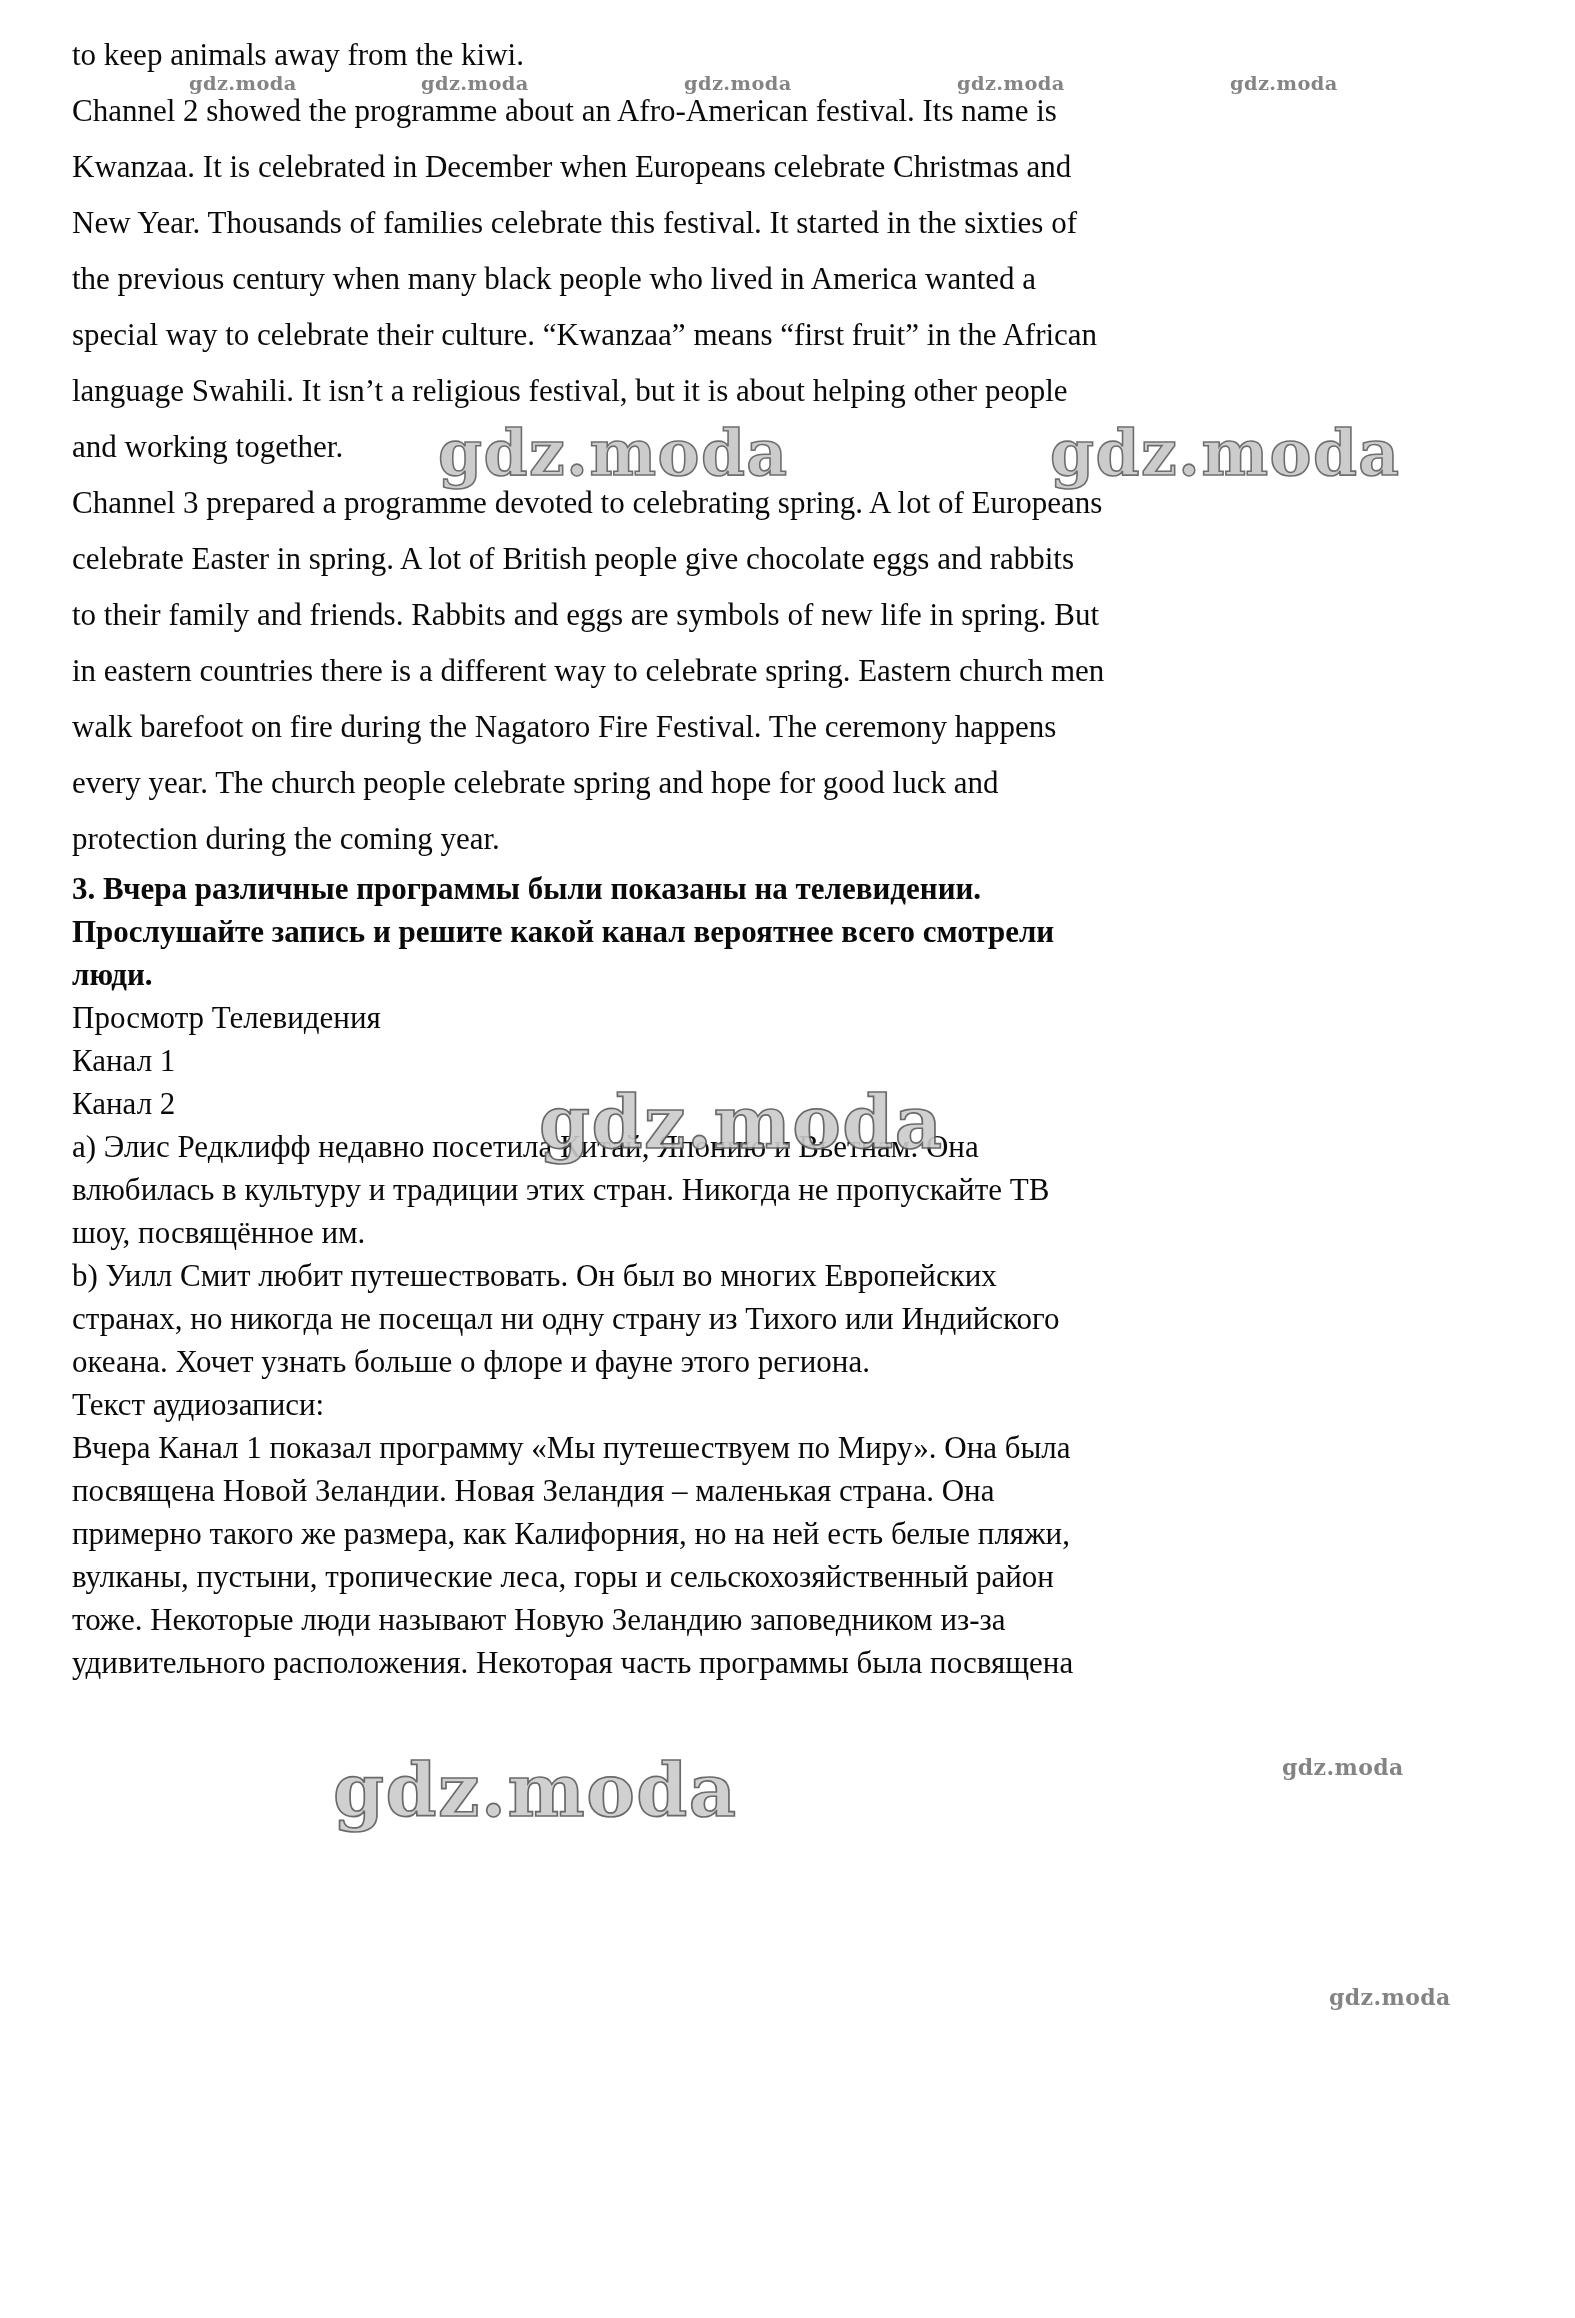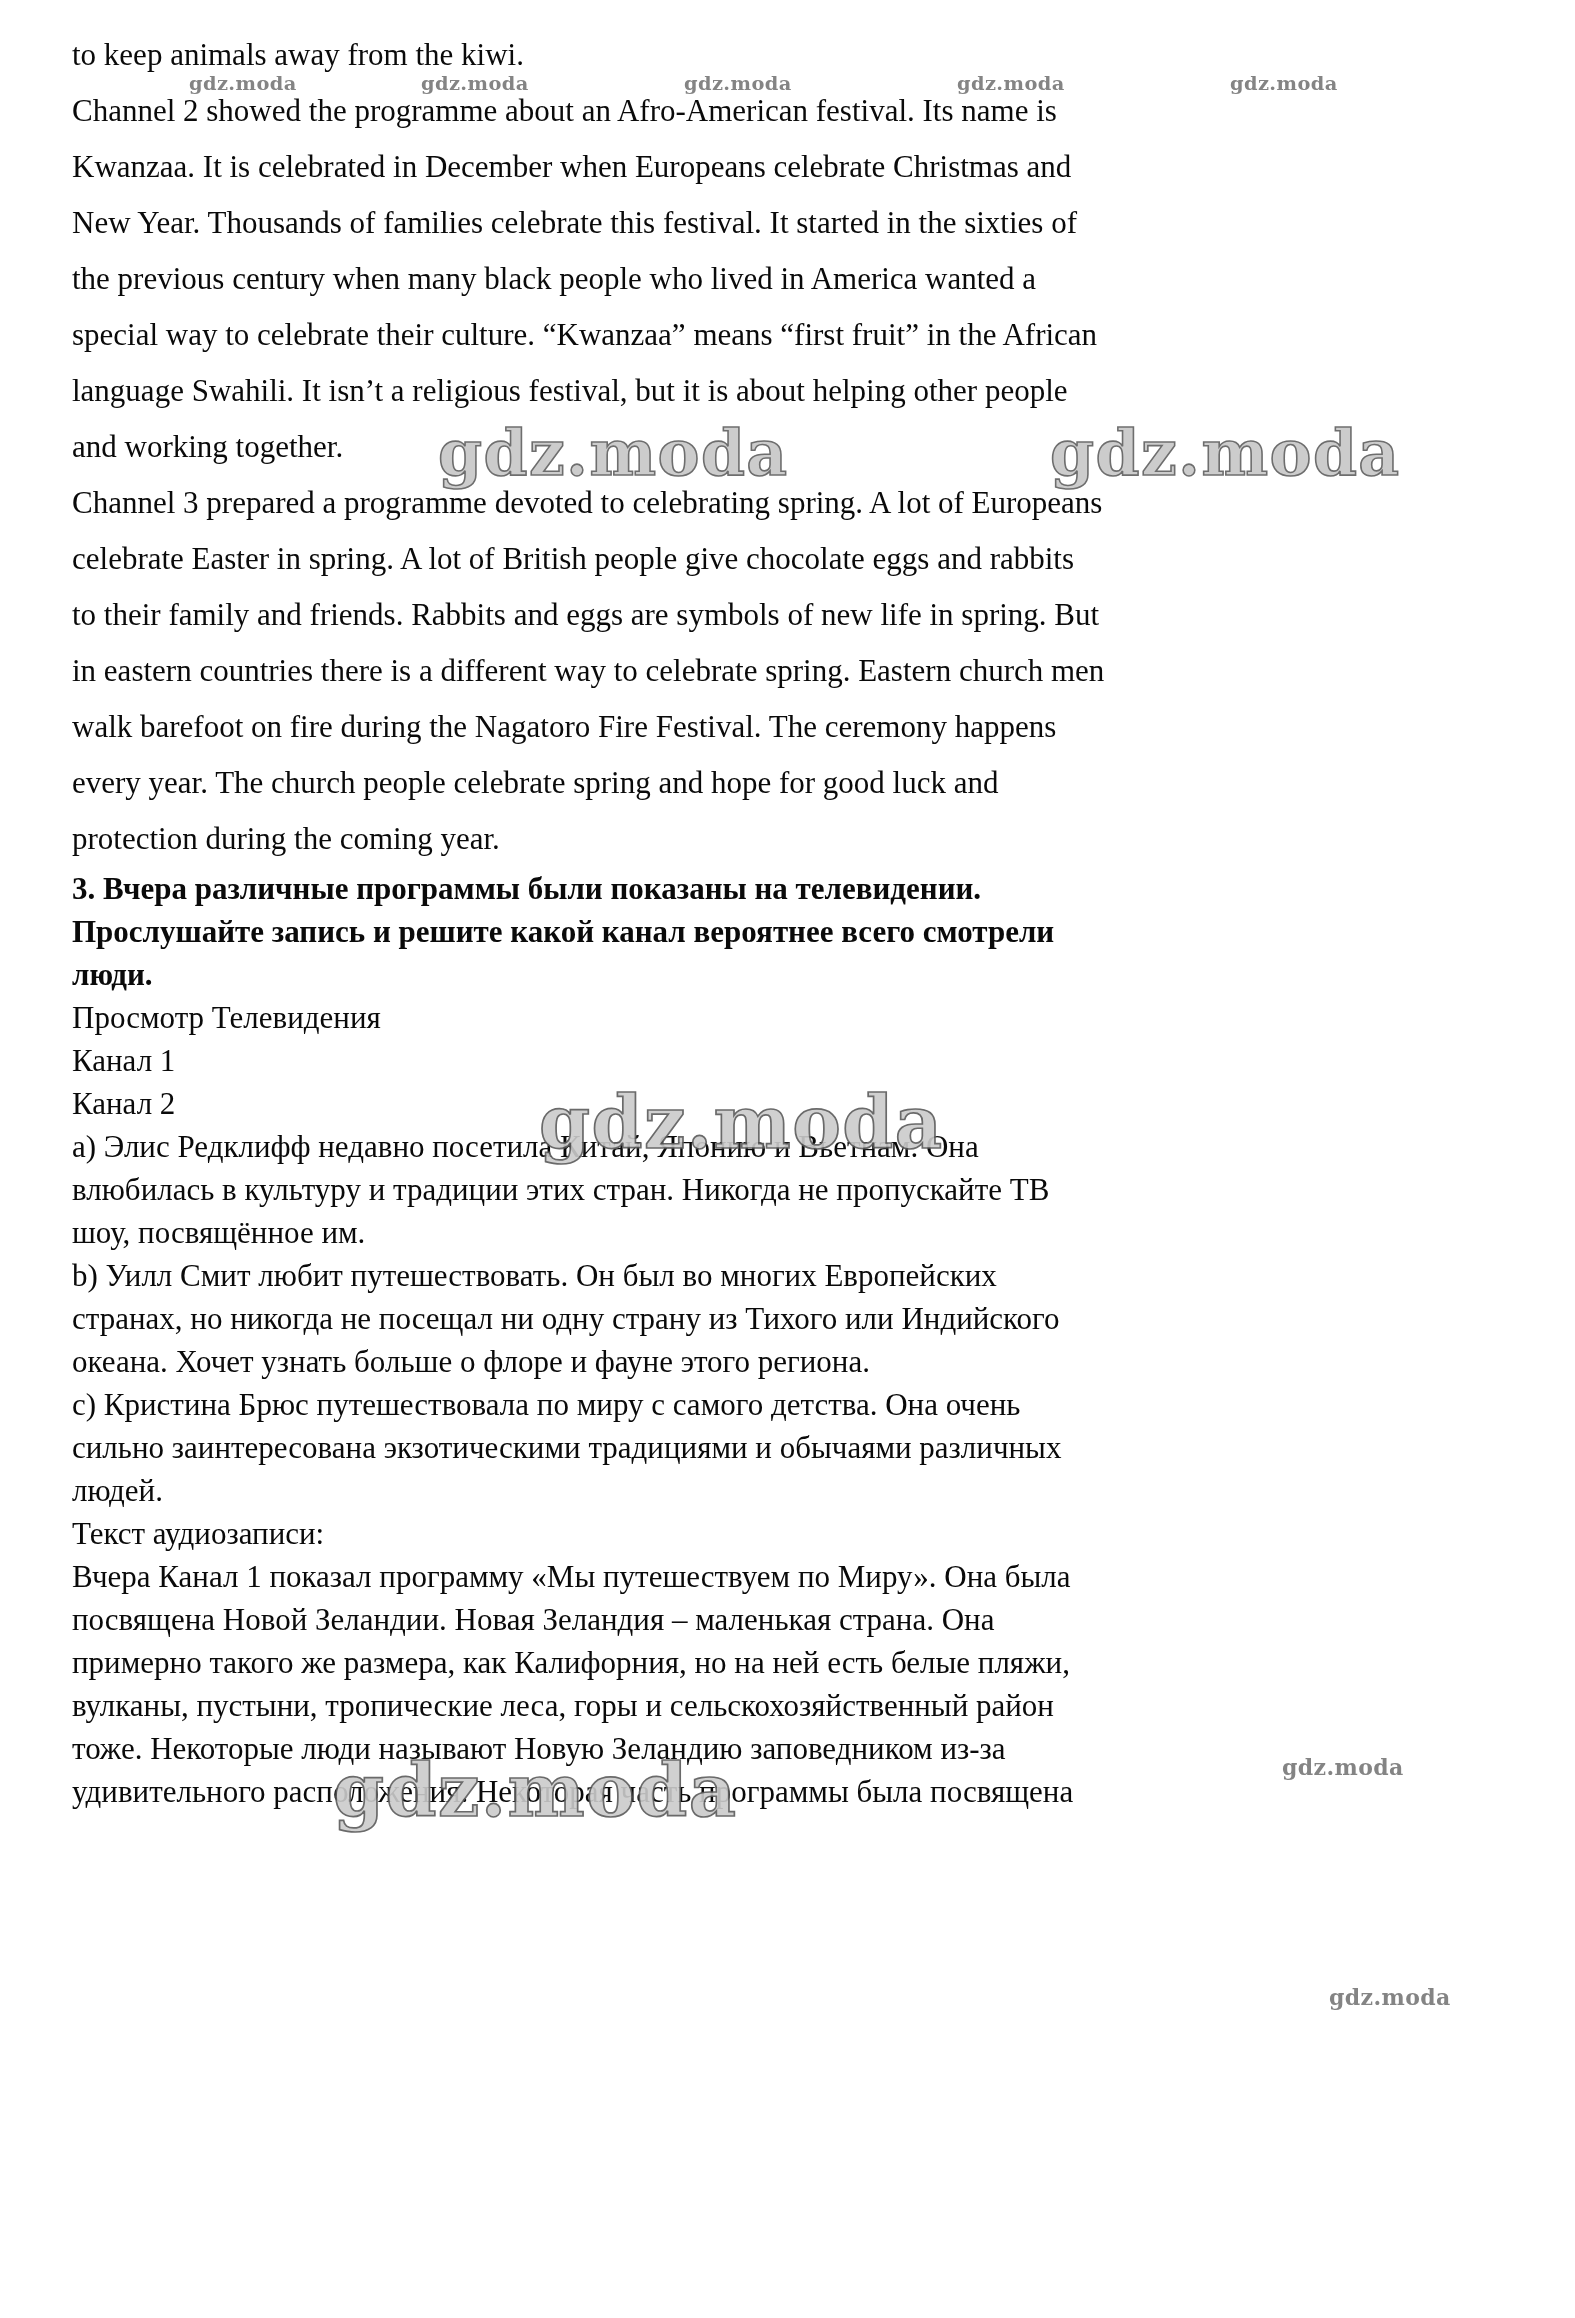--- a/index.html
+++ b/index.html
@@ -103,23 +103,20 @@
 
 
     <p class="ru gap-options">a) Элис Редклифф недавно посетила Китай, Японию и Вьетнам. Она
 влюбилась в культуру и традиции этих стран. Никогда не пропускайте ТВ
 шоу, посвящённое им.</p>
 
     <p class="ru">b) Уилл Смит любит путешествовать. Он был во многих Европейских
 странах, но никогда не посещал ни одну страну из Тихого или Индийского
 океана. Хочет узнать больше о флоре и фауне этого региона.</p>
 
-    <p class="ru">c) Кристина Брюс путешествовала по миру с самого детства. Она очень
-сильно заинтересована экзотическими традициями и обычаями различных
-людей.</p>
 
     <p class="ru gap-transcript">Текст аудиозаписи:</p>
 
     <p class="ru">Вчера Канал 1 показал программу «Мы путешествуем по Миру». Она была
 посвящена Новой Зеландии. Новая Зеландия – маленькая страна. Она
 примерно такого же размера, как Калифорния, но на ней есть белые пляжи,
 вулканы, пустыни, тропические леса, горы и сельскохозяйственный район
 тоже. Некоторые люди называют Новую Зеландию заповедником из-за
 удивительного расположения. Некоторая часть программы была посвящена</p>
   </div>

